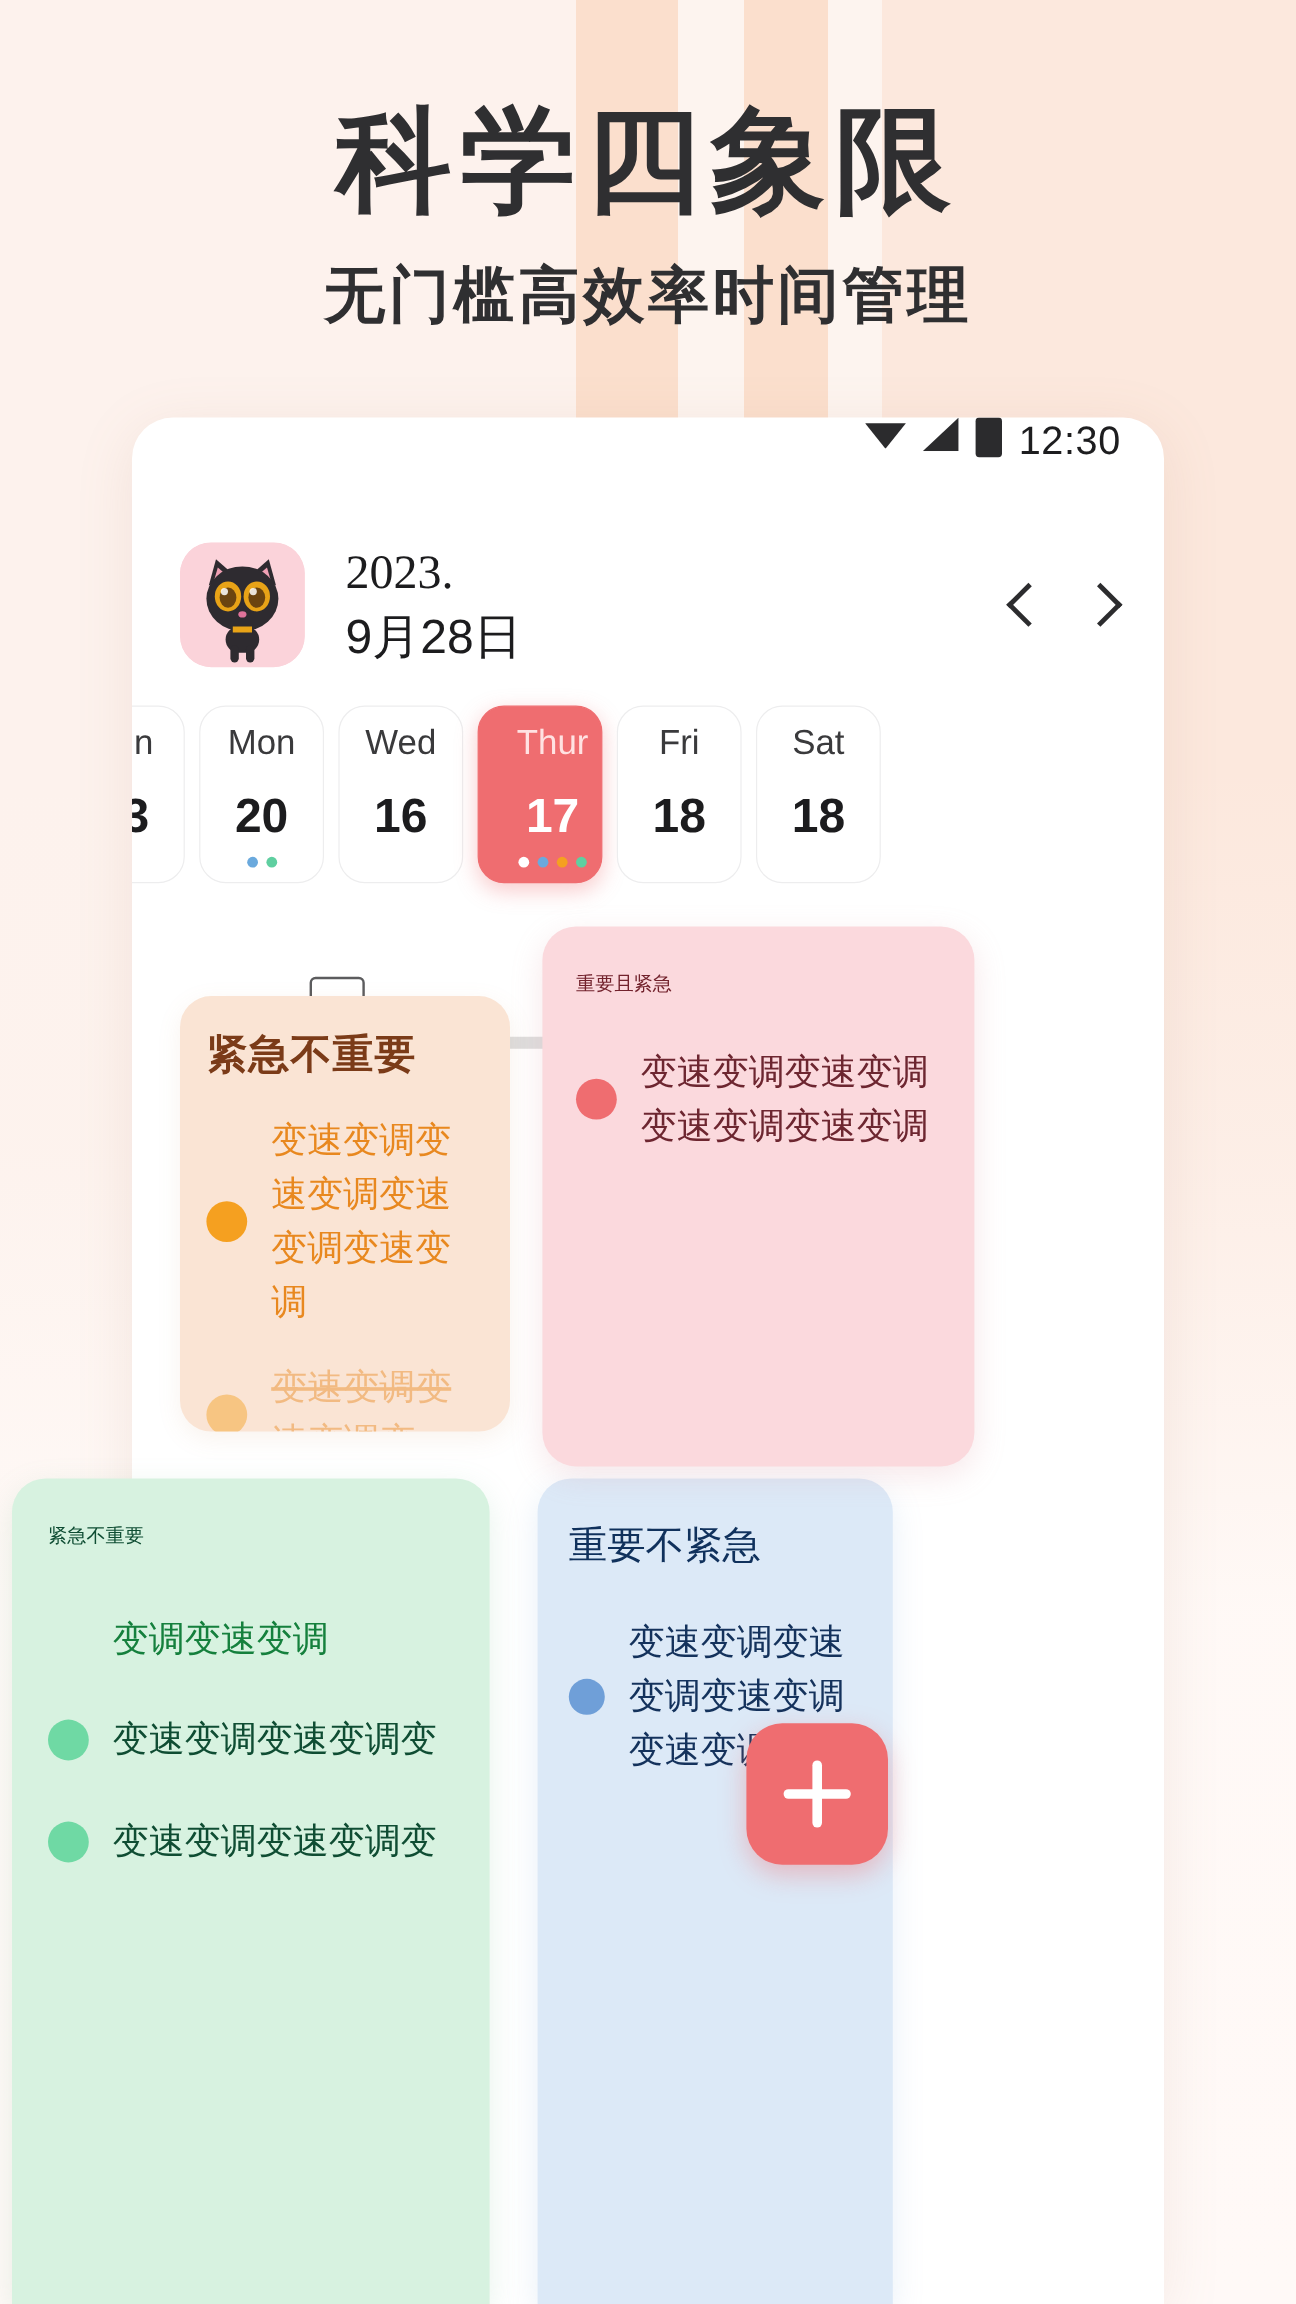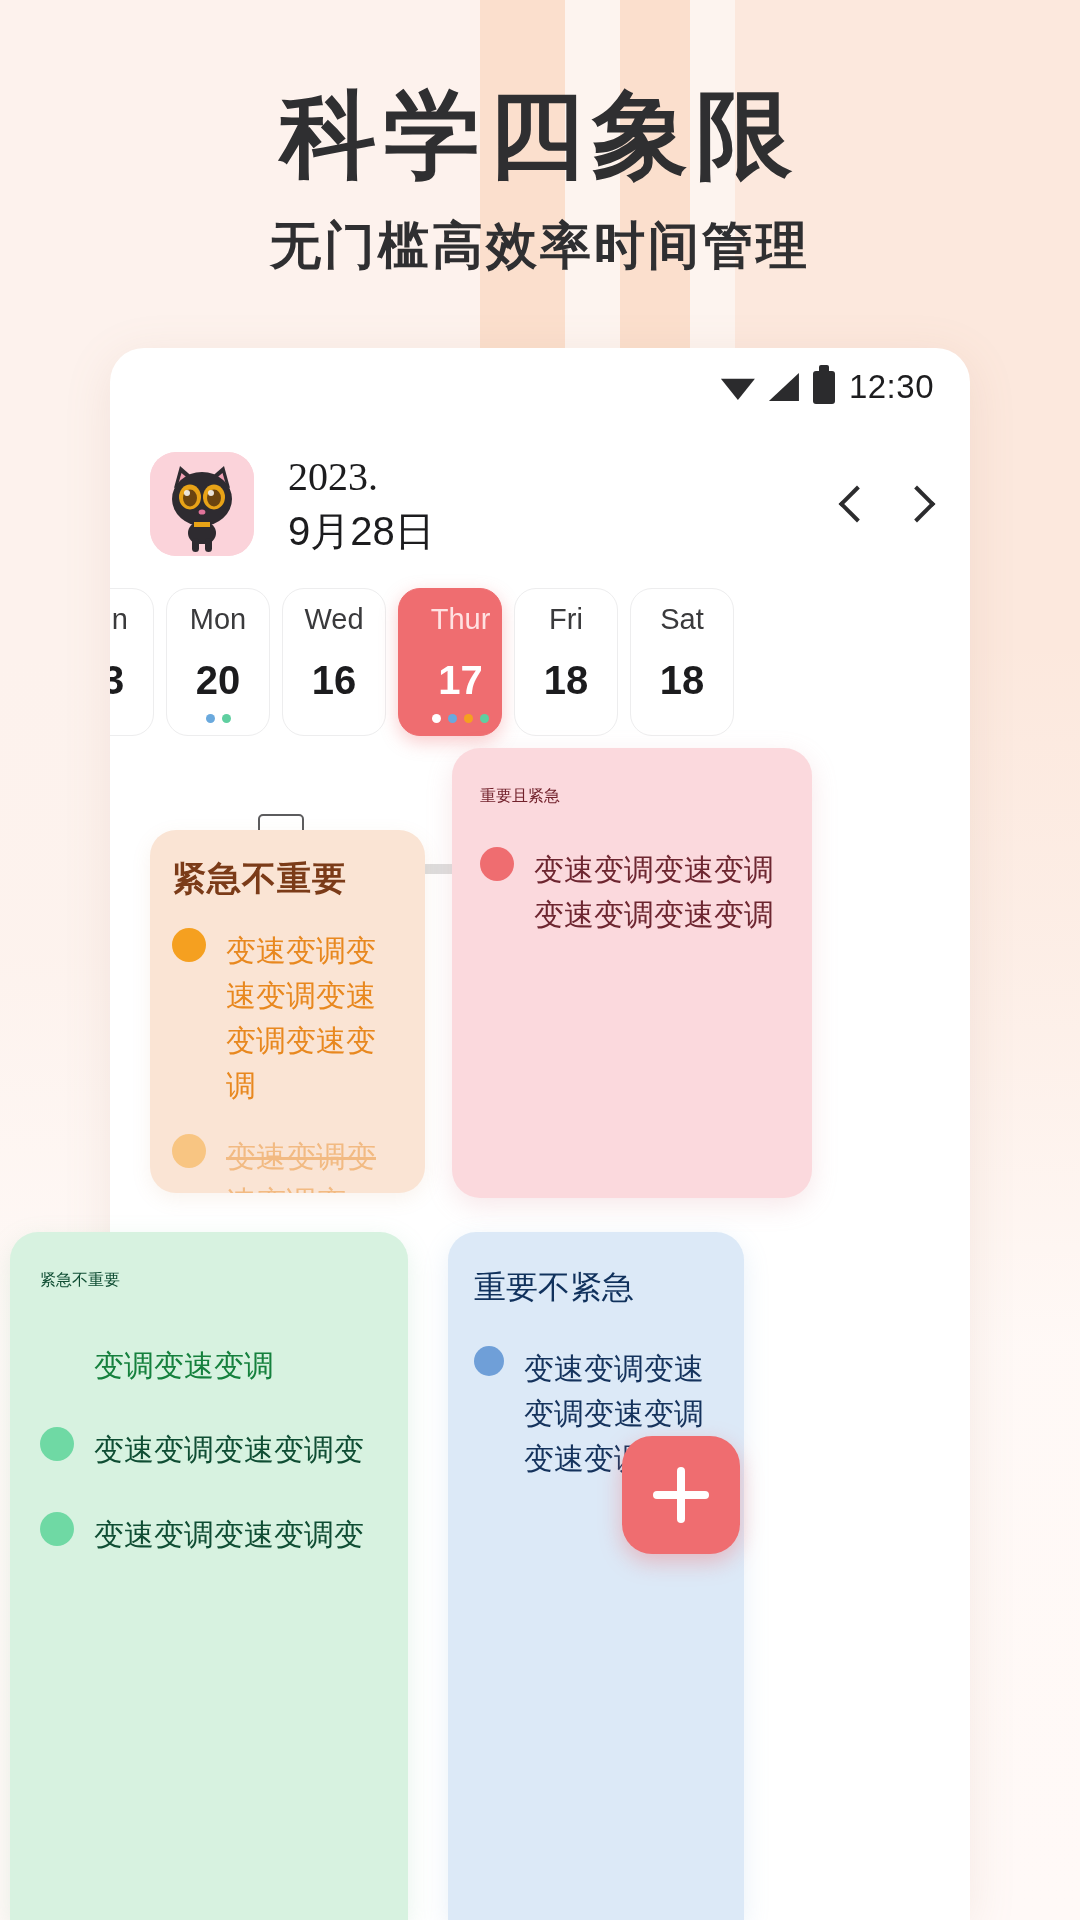--- a/index.html
+++ b/index.html
@@ -46,21 +46,21 @@
     width:860px; height:1572px;
     background:#ffffff;
     border-radius:34px 34px 0 0;
     box-shadow:0 10px 48px rgba(170,120,100,.13);
     overflow:hidden;
   }
   .phone-inner { position:absolute; inset:0; }
 
   
   .statusbar {
-    height:78px; display:flex; align-items:center; justify-content:flex-end;
+    height:78px; display:flex; justify-content:flex-end;
     padding-right:36px; gap:14px;
   }
   .sb-time { font-size:33px; color:#1d1d1f; font-weight:400; letter-spacing:.5px; }
   .ic-wifi {
     width:34px; height:26px;
     background:#2b2b2d;
     clip-path: polygon(0% 18%, 100% 18%, 50% 100%);
     border-radius:3px;
   }
   .ic-signal {
@@ -121,40 +121,40 @@
     position:absolute; left:304px; top:516px; width:50px; height:10px;
     background:#dedede; border-radius:6px;
   }
   .tab-notch {
     position:absolute; left:148px; top:466px; width:46px; height:26px;
     border:2px solid #5c5c5e; border-radius:5px; background:#fff;
   }
   .card { position:absolute; border-radius:26px; overflow:hidden; }
 
   .card .c-title { font-size:34px; font-weight:700; letter-spacing:1px; }
-  .item { display:flex; align-items:flex-start; }
+  .item { display:flex; align-items:center; }
   .bullet { width:34px; height:34px; border-radius:50%; flex:0 0 34px; }
   .itxt { font-size:30px; line-height:1.5; margin-left:20px; }
   .done { text-decoration:line-through; }
 
   
   .card-orange {
     left:40px; top:482px; width:275px; height:363px;
     background:#fae4d4; padding:26px 22px 0 22px;
     box-shadow:0 6px 20px rgba(200,140,90,.10);
   }
   .card-orange .c-title { color:#7b3b18; }
   .card-orange .itxt { color:#e8881f; }
   .card-orange .bullet { background:#f5a020; }
   .card-orange .item { margin-top:26px; }
   .card-orange .faded { opacity:.45; }
 
   
   .card-pink {
-    position:absolute; left:452px; top:748px; width:360px; height:450px;
+    position:absolute; left:452px; top:772px; width:360px; height:450px;
     background:#fbd9dd; border-radius:28px; padding:38px 28px 0 28px;
     box-shadow:0 8px 26px rgba(220,150,160,.22); z-index:6;
   }
   .card-pink .c-title { color:#72222c; }
   .card-pink .itxt { color:#6d2630; }
   .card-pink .bullet { background:#ef6d70; }
   .card-pink .item { margin-top:40px; }
 
   
   .card-green {

